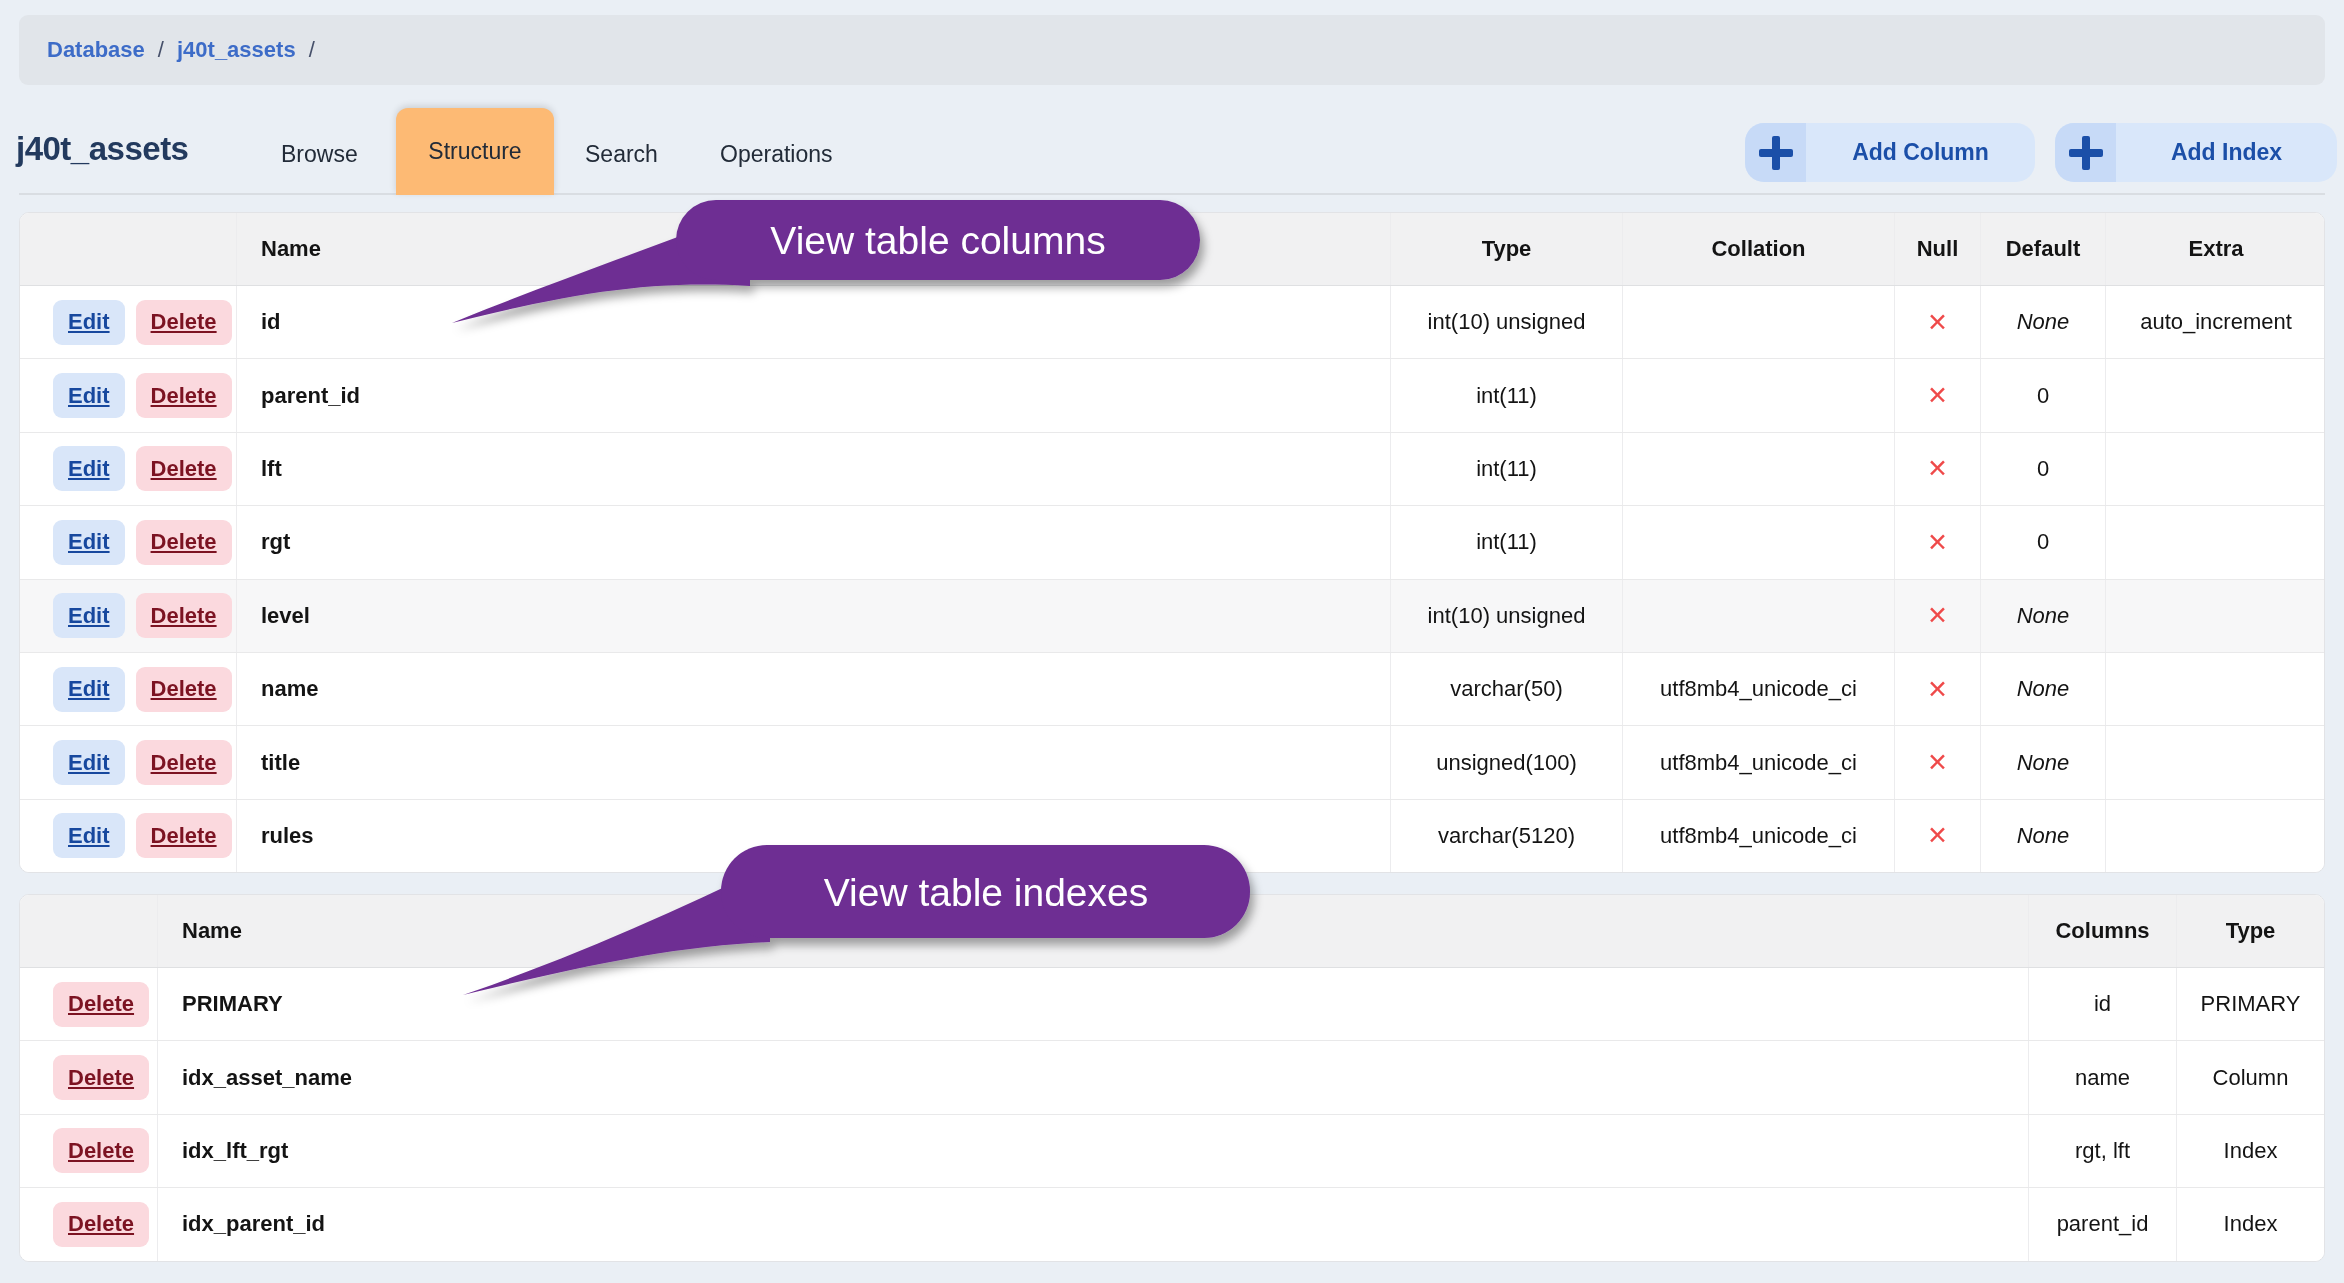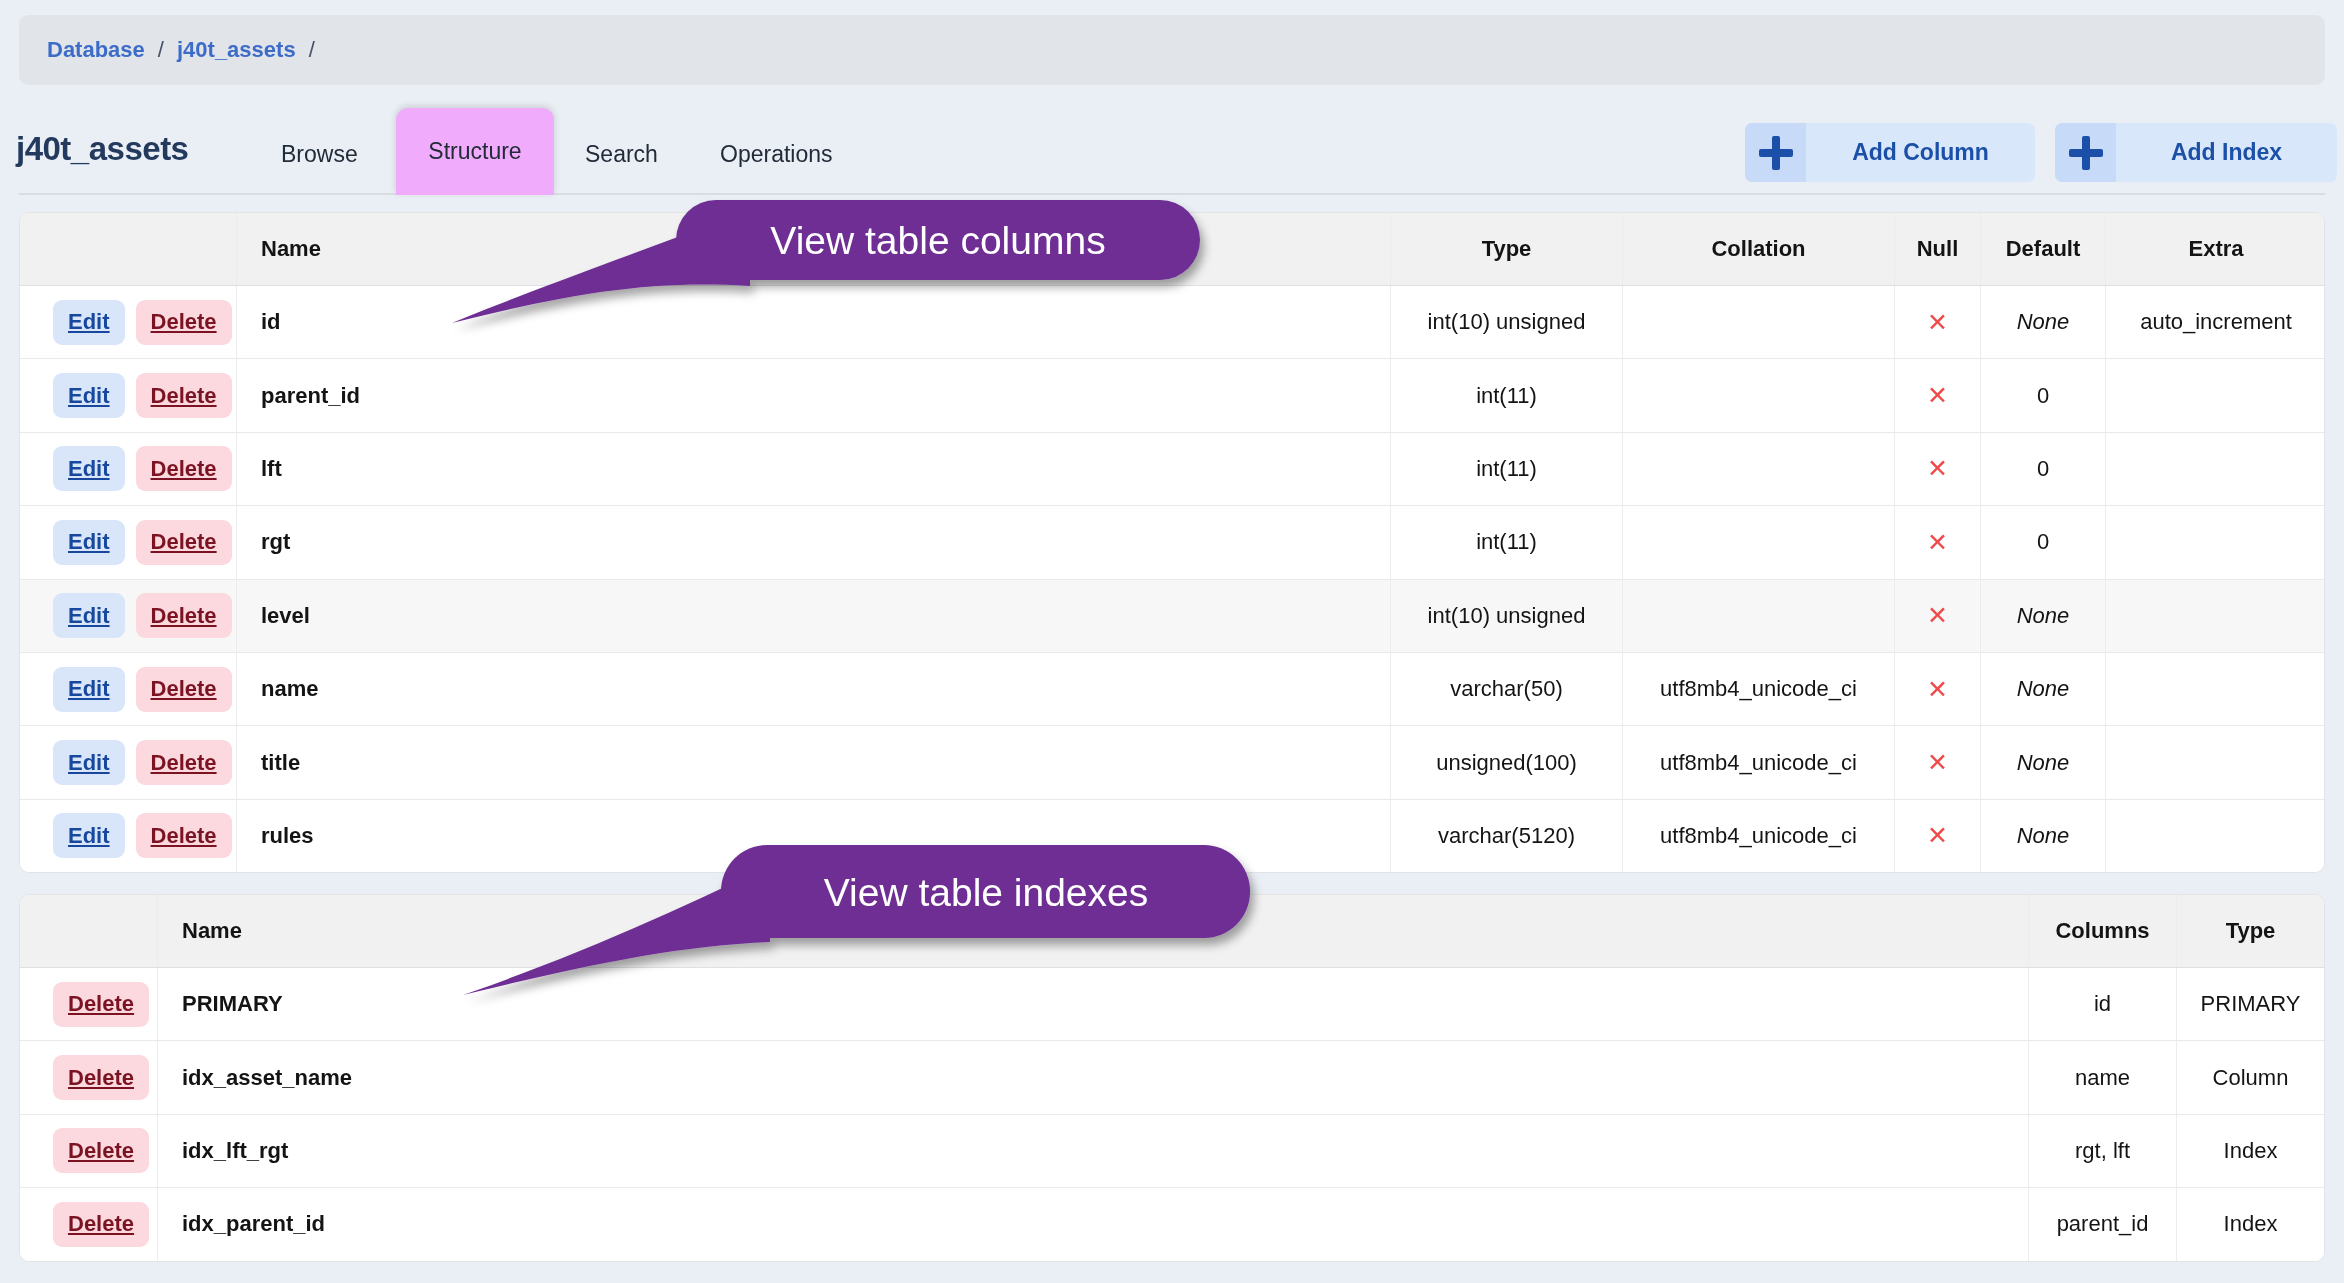--- a/index.html
+++ b/index.html
@@ -8,27 +8,27 @@
 
   
   .breadcrumb{position:absolute;left:19px;top:15px;width:2306px;height:70px;background:var(--breadcrumb-bg);
     border-radius:9px;display:flex;align-items:center;padding-left:28px;box-sizing:border-box;font-size:22px;gap:13px;}
   .breadcrumb a{color:var(--link-blue);text-decoration:none;cursor:pointer;font-weight:bold;}
   .breadcrumb .sep{color:#46506a;}
 
   
   .page-title{position:absolute;left:16px;top:130px;margin:0;font-size:33px;font-weight:bold;color:var(--title-color);letter-spacing:-0.5px;}
   .tab{position:absolute;top:141px;font-size:23px;color:var(--tab-text);cursor:pointer;z-index:2;}
-  .tab-active-box{position:absolute;left:396px;top:108px;width:158px;height:87px;background:#f0abfc;border-radius:12px 12px 0 0;
+  .tab-active-box{position:absolute;left:396px;top:108px;width:158px;height:87px;background:#fdba74;border-radius:12px 12px 0 0;
     box-shadow:0 -2px 7px rgba(0,0,0,0.14);z-index:2;display:flex;align-items:center;justify-content:center;
     font-size:23px;color:var(--tab-text);cursor:pointer;}
   .tab-underline{position:absolute;left:19px;top:193px;width:2306px;height:2px;background:var(--tab-line);z-index:1;}
 
   
-  .add-btn{position:absolute;top:123px;height:59px;background:var(--button-bg);border-radius:7px;display:flex;align-items:stretch;cursor:pointer;overflow:hidden;}
+  .add-btn{position:absolute;top:123px;height:59px;background:var(--button-bg);border-radius:19px;display:flex;align-items:stretch;cursor:pointer;overflow:hidden;}
   .add-btn-square{width:61px;background:var(--button-accent-bg);display:flex;align-items:center;justify-content:center;}
   .plus{position:relative;width:34px;height:34px;}
   .plus::before{content:"";position:absolute;left:0;top:13px;width:34px;height:8px;border-radius:2px;background:var(--button-text);}
   .plus::after{content:"";position:absolute;left:13px;top:0;width:8px;height:34px;border-radius:2px;background:var(--button-text);}
   .add-btn-label{flex:1;display:flex;align-items:center;justify-content:center;font-weight:bold;font-size:23px;color:var(--button-text);}
 
   
   .tbl{position:absolute;left:19px;width:2306px;background:var(--table-bg);border:1px solid var(--table-border);
     border-radius:10px;overflow:hidden;box-sizing:border-box;color:var(--cell-text);}
   .t1-grid{display:grid;grid-template-columns:217px 1154px 232px 272px 86px 125px 220px;}

